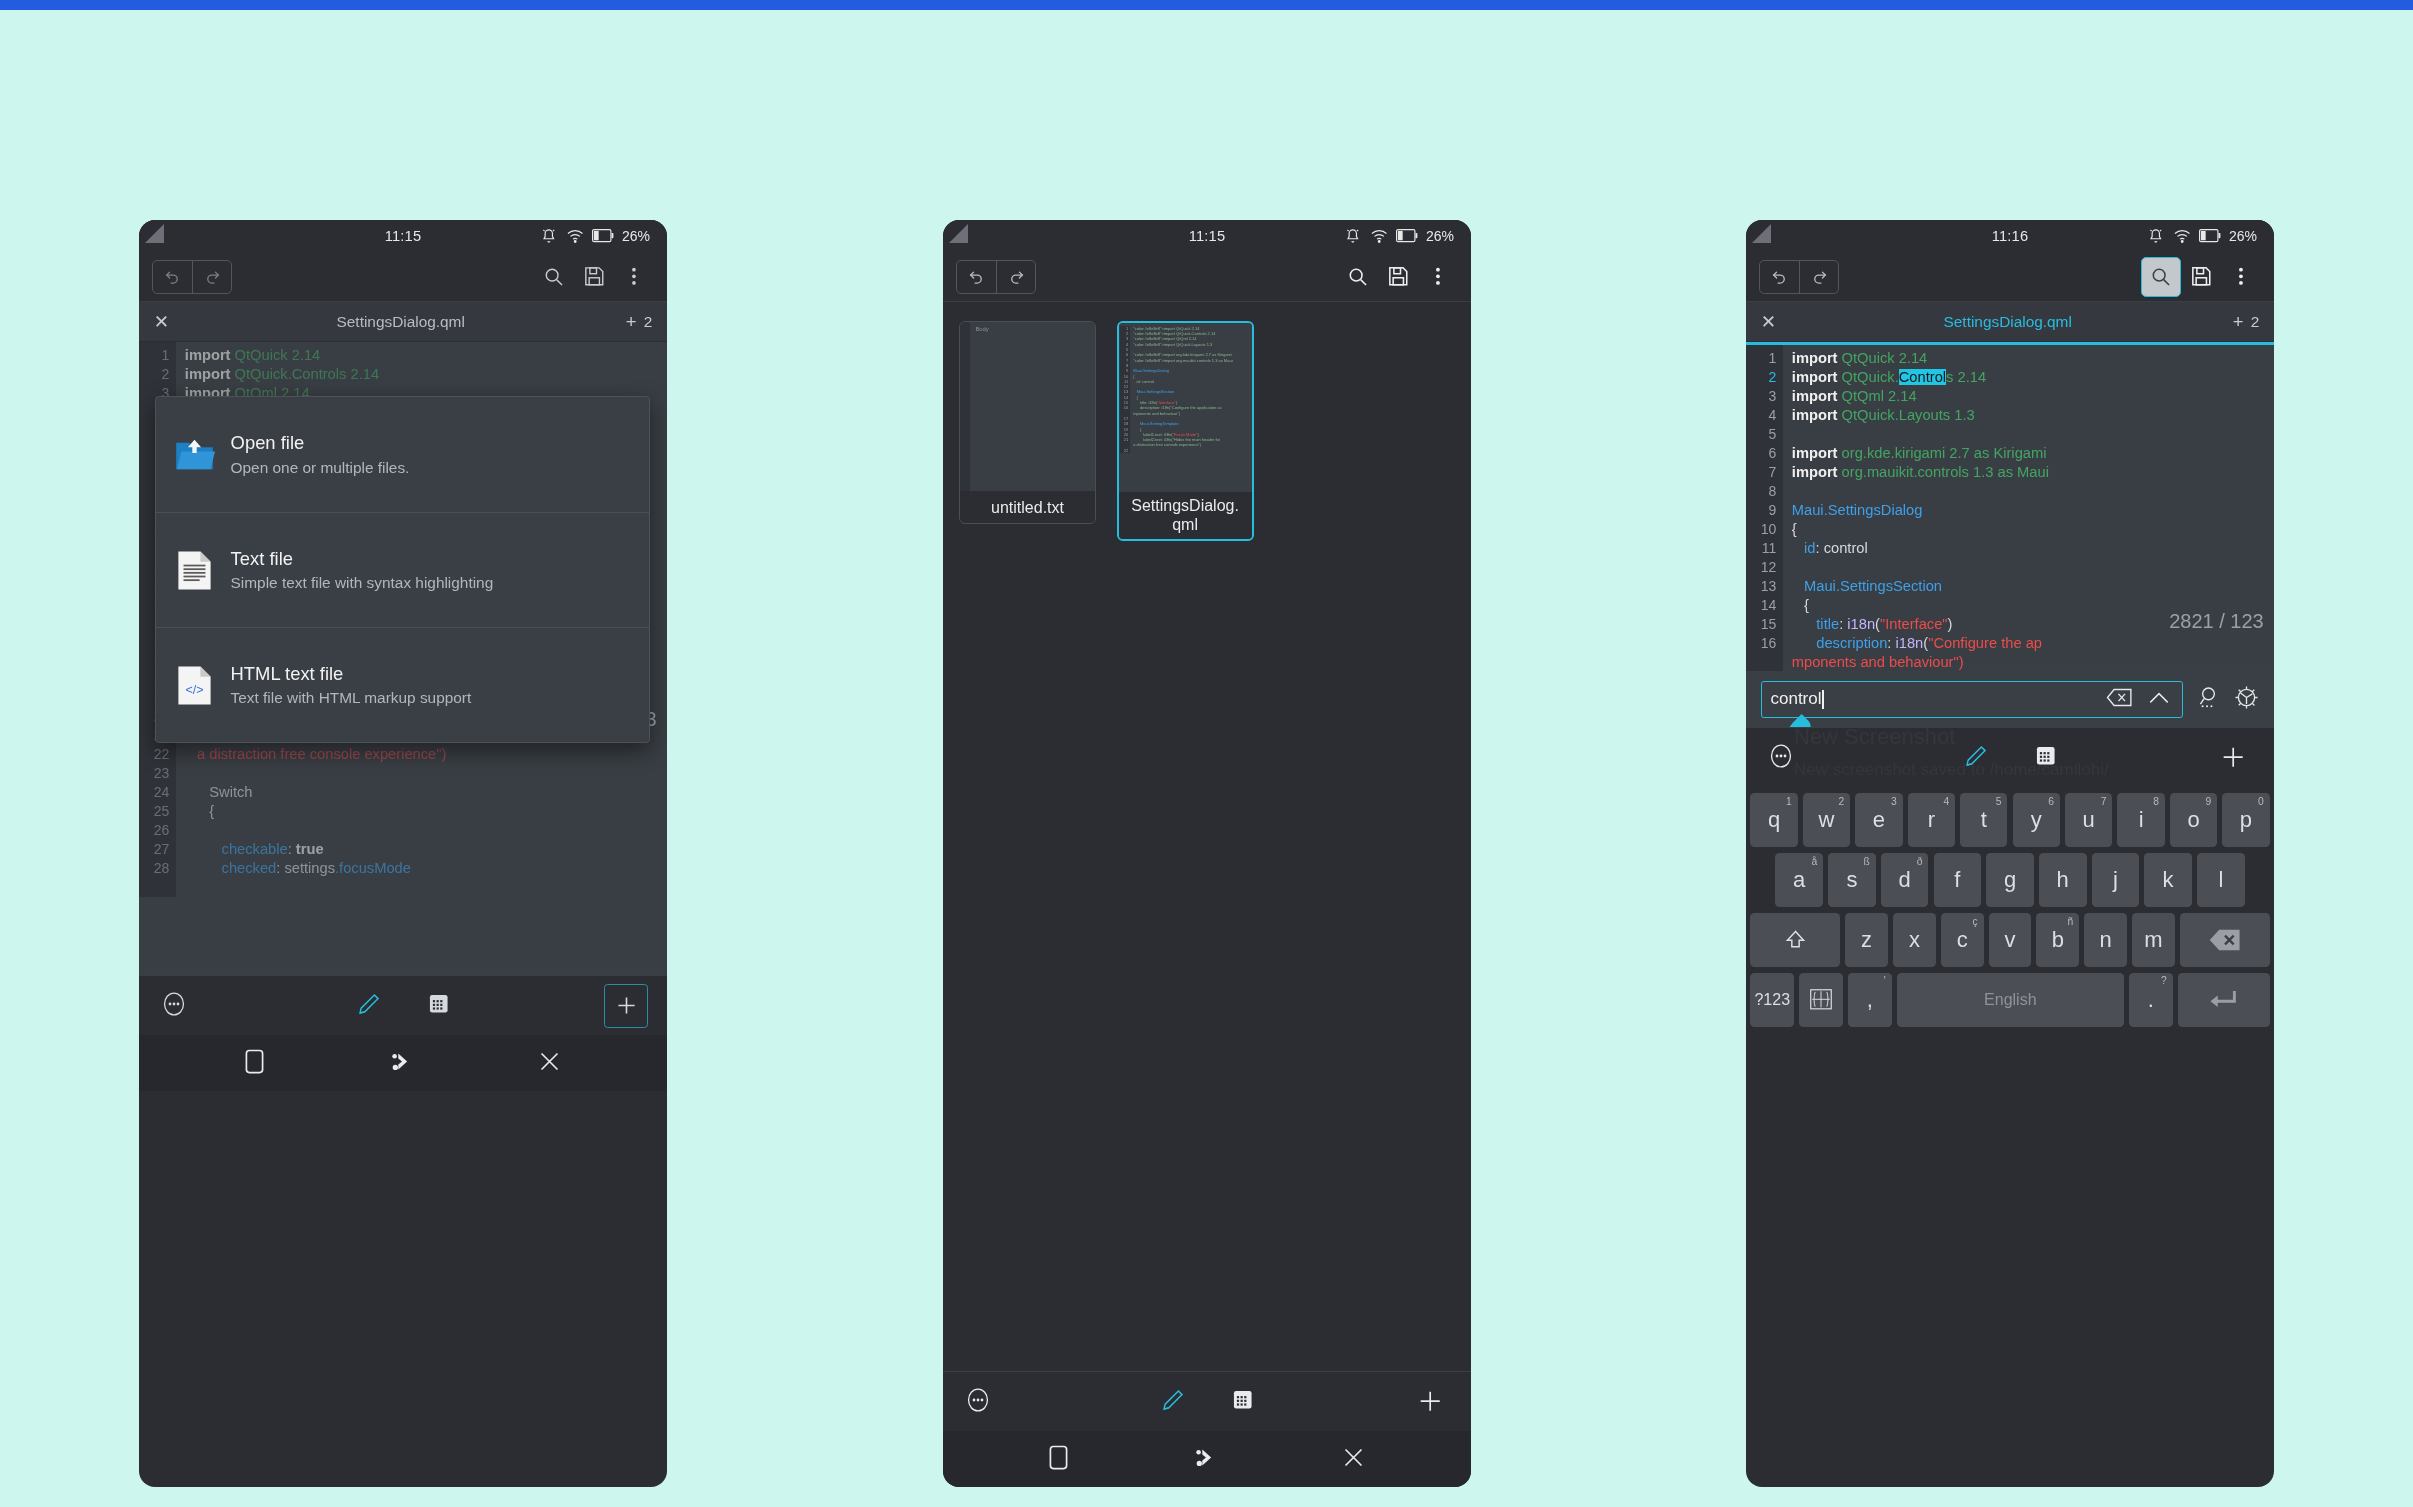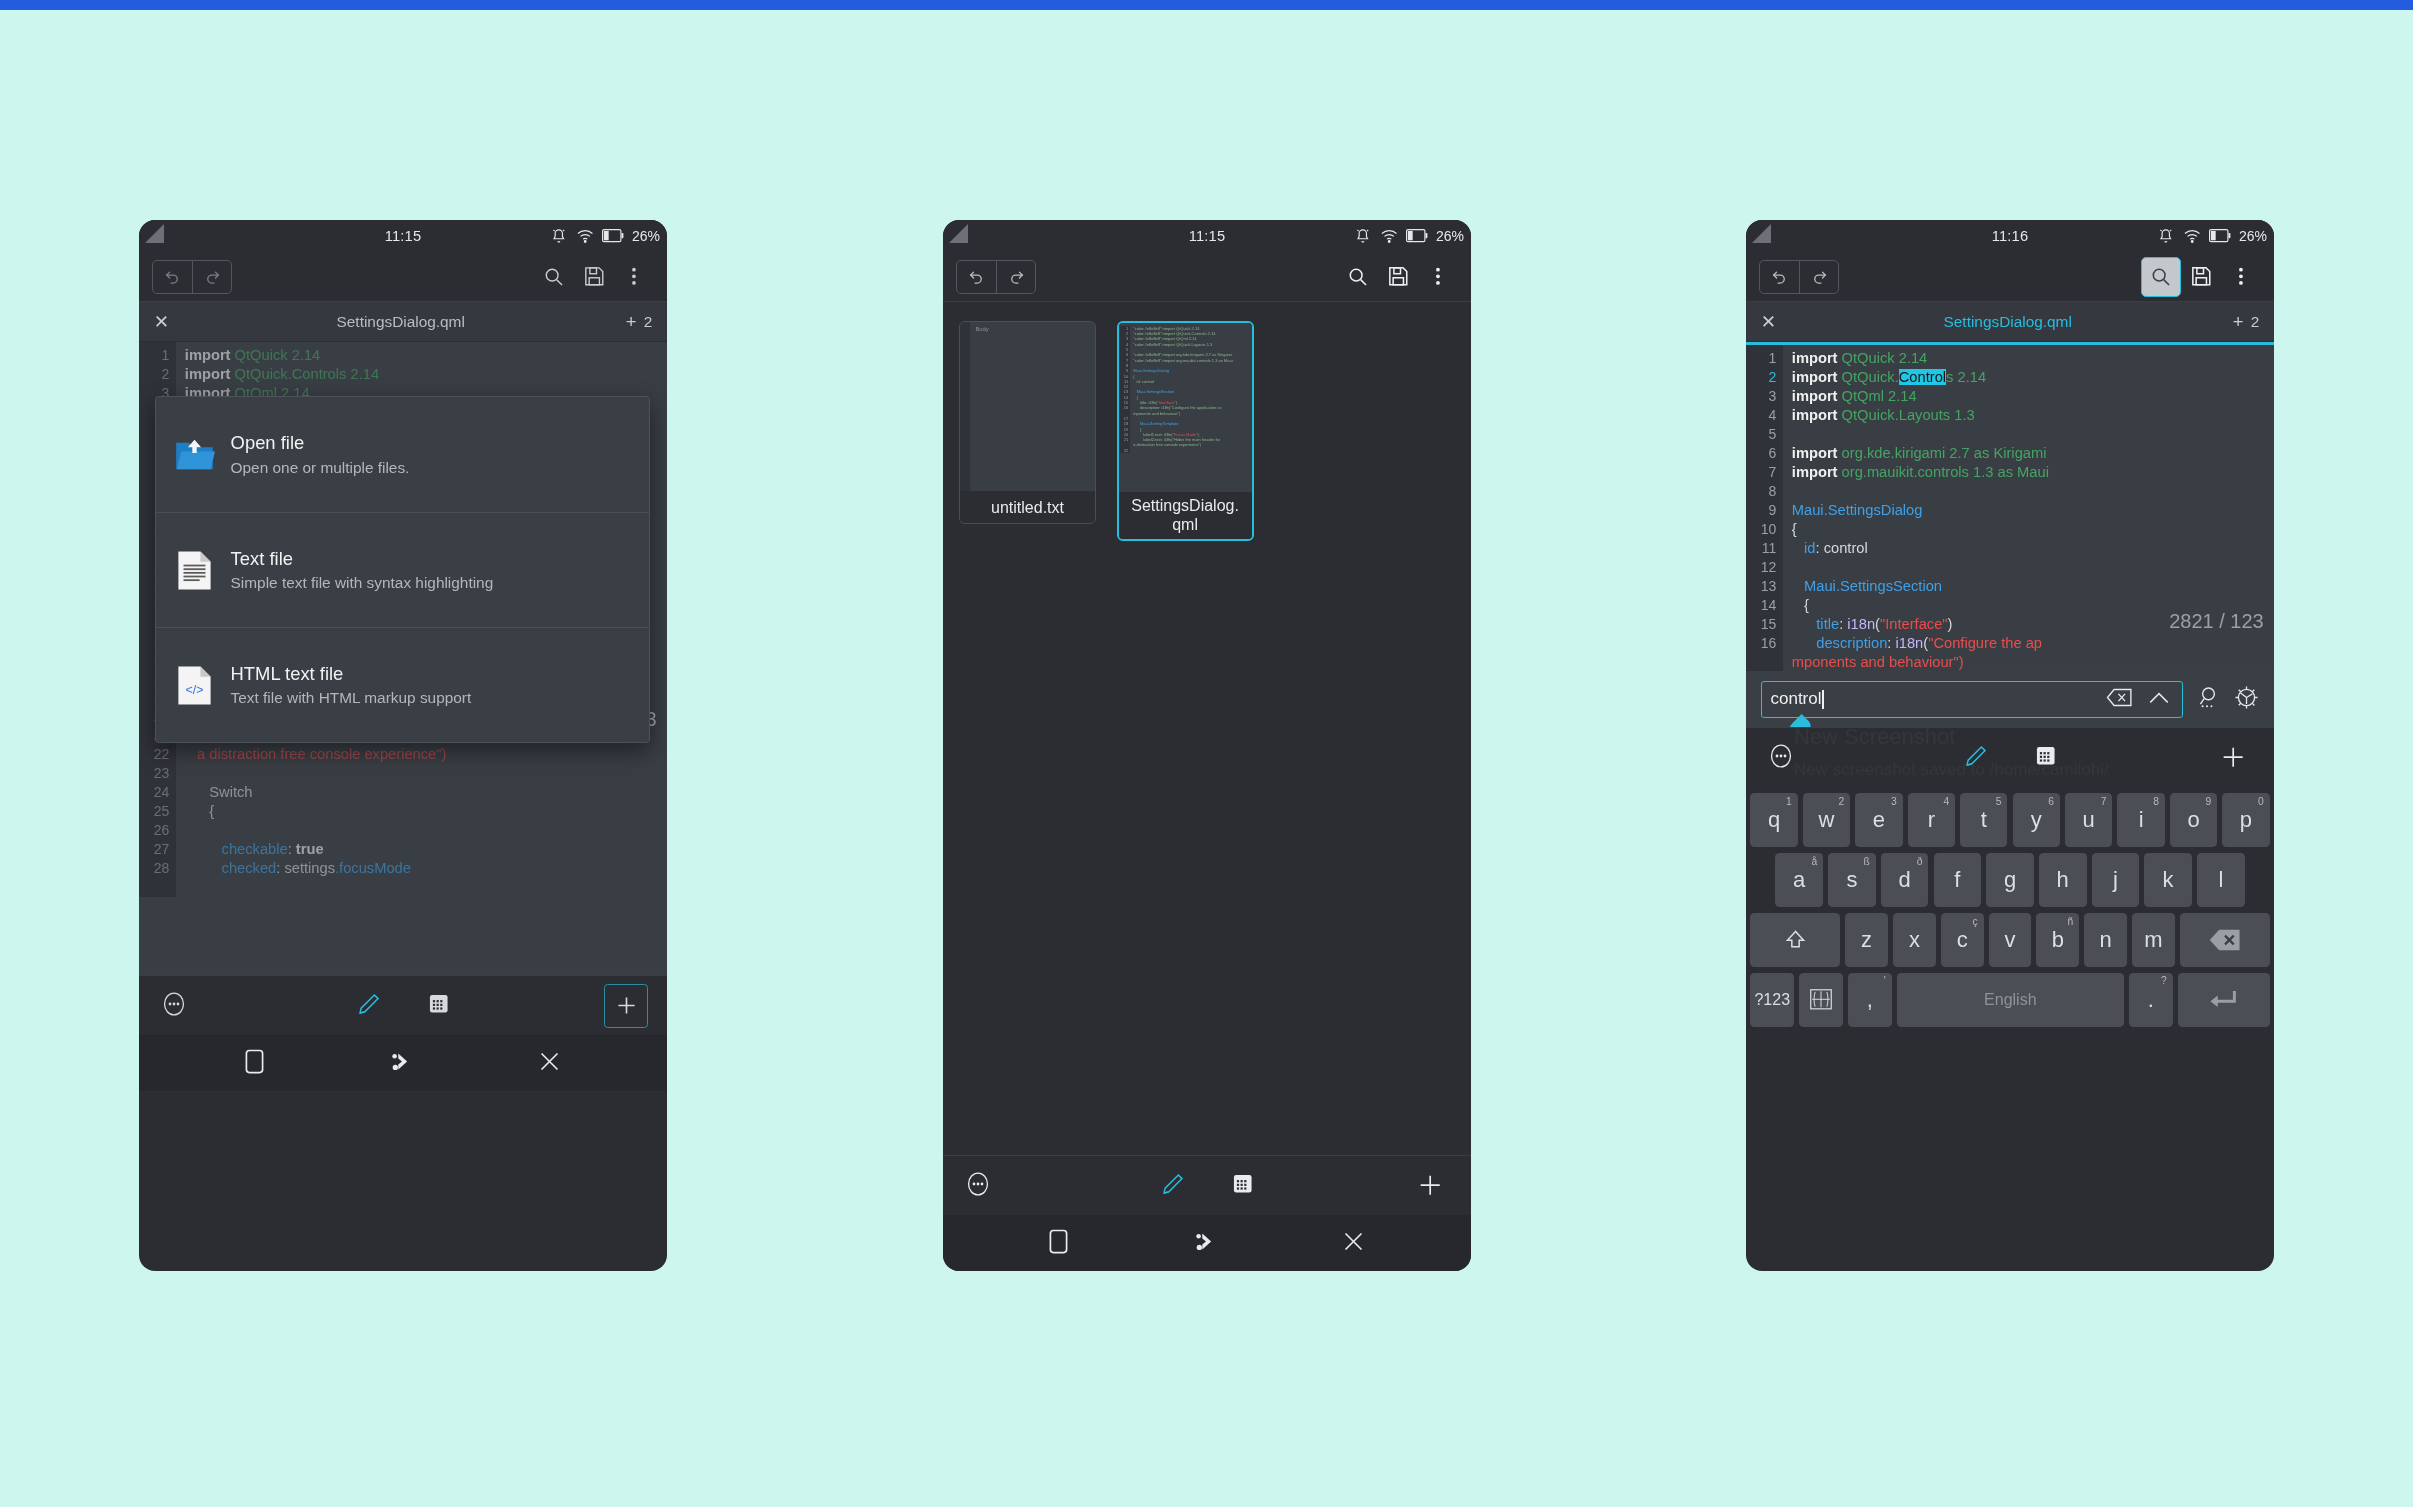--- a/index.html
+++ b/index.html
@@ -8,41 +8,41 @@
     background:#cdf7ee;
     font-family:"Liberation Sans", sans-serif;
     overflow:hidden;
     position:relative;
   }
   .topbar { position:absolute; left:0; top:0; width:2413px; height:9.6px; background:#245ce0; }
 
   
   .phone {
     position:absolute;
-    width:528px; height:1051px;
+    width:528px; height:1267px;
     background:#2b2d33;
     border-radius:16px;
     overflow:hidden;
     color:#dcdcdc;
   }
   #phone1 { left:139px; top:220px; }
   #phone2 { left:943px; top:220px; }
   #phone3 { left:1746px; top:220px; }
 
   
   .statusbar {
     position:relative; height:32px; background:#2b2d33;
     display:flex; align-items:center; justify-content:center;
   }
   .statusbar .time { font-size:14.7px; color:#e8e8e8; letter-spacing:0.2px; }
   .sb-left { position:absolute; left:5.9px; top:4.4px; width:25px; height:22px; }
   .sb-left .tri {
     width:0;height:0;border-left:19px solid transparent;border-bottom:19px solid #6d7079;
   }
-  .sb-right { position:absolute; right:7px; top:0; height:32px; display:flex; align-items:center; gap:8px;justify-content:space-between; }
+  .sb-right { position:absolute; right:17px; top:0; height:32px; display:flex; align-items:center; gap:8px;justify-content:space-between; }
   .sb-right .pct { font-size:14px; color:#e8e8e8; }
   .icn { display:block; }
 
   
   .toolbar {
     height:50px; background:#2b2d33;
     display:flex; align-items:center; padding:0 13.2px;
     border-bottom:0.7px solid #3b3e45;
   }
   .undoredo { display:flex; border:0.7px solid #53565d; border-radius:5.1px; overflow:hidden; }

